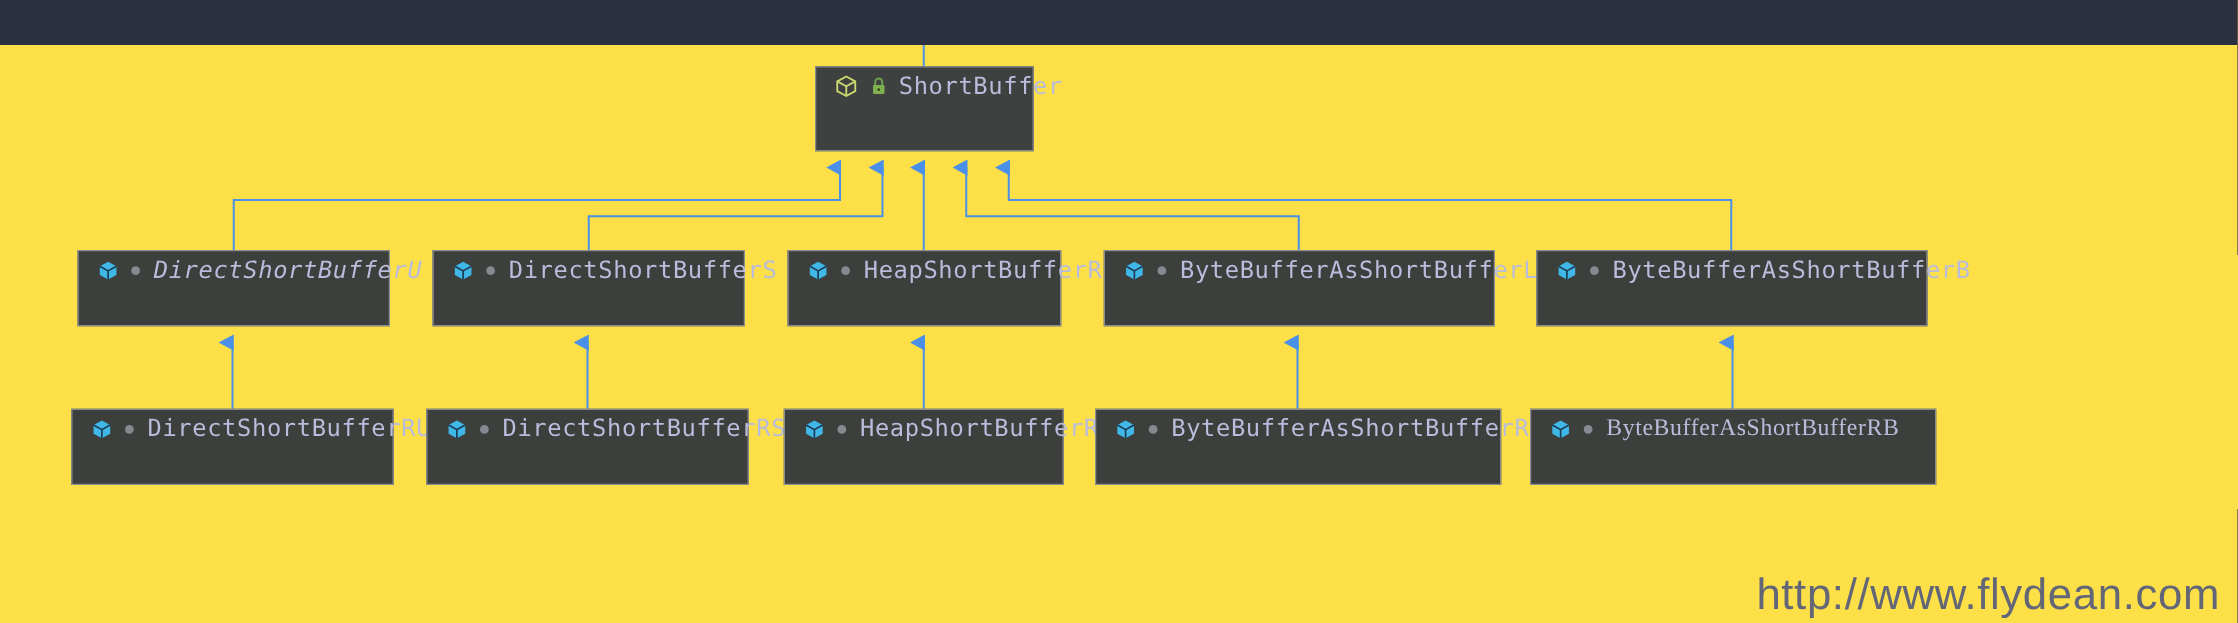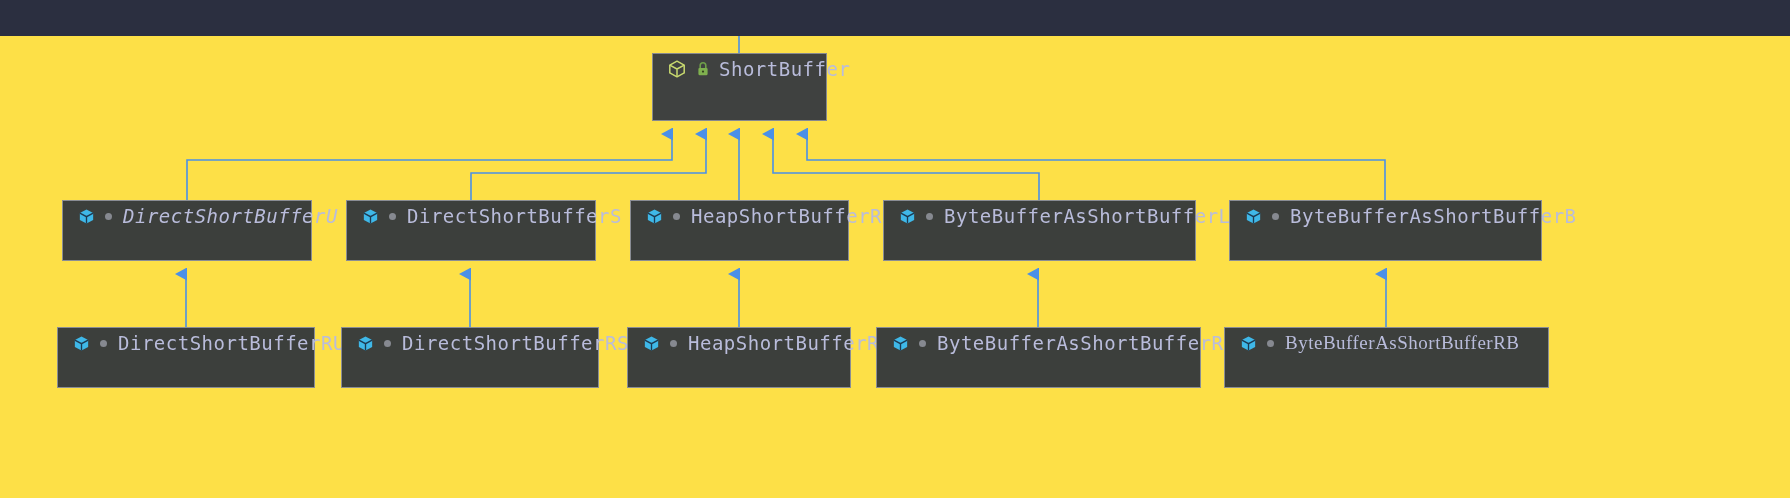--- a/index.html
+++ b/index.html
@@ -288,14 +288,15 @@
           <path d="M3 6.4 L10 10.2 L17 6.4" fill="none" stroke="#1d3a52" stroke-width="1.4"></path>
           <path d="M10 10.2 L10 17.4" fill="none" stroke="#1d3a52" stroke-width="1.4"></path>
         </svg>
       </span>
       <span class="dot-icon"></span>
       <span class="node-label">ByteBufferAsShortBufferRB</span>
     </div>
     <div class="node-body"></div>
   </div>
 
+  <div id="watermark">http://www.flydean.com</div>
 
 </div>
 
 </body></html>

